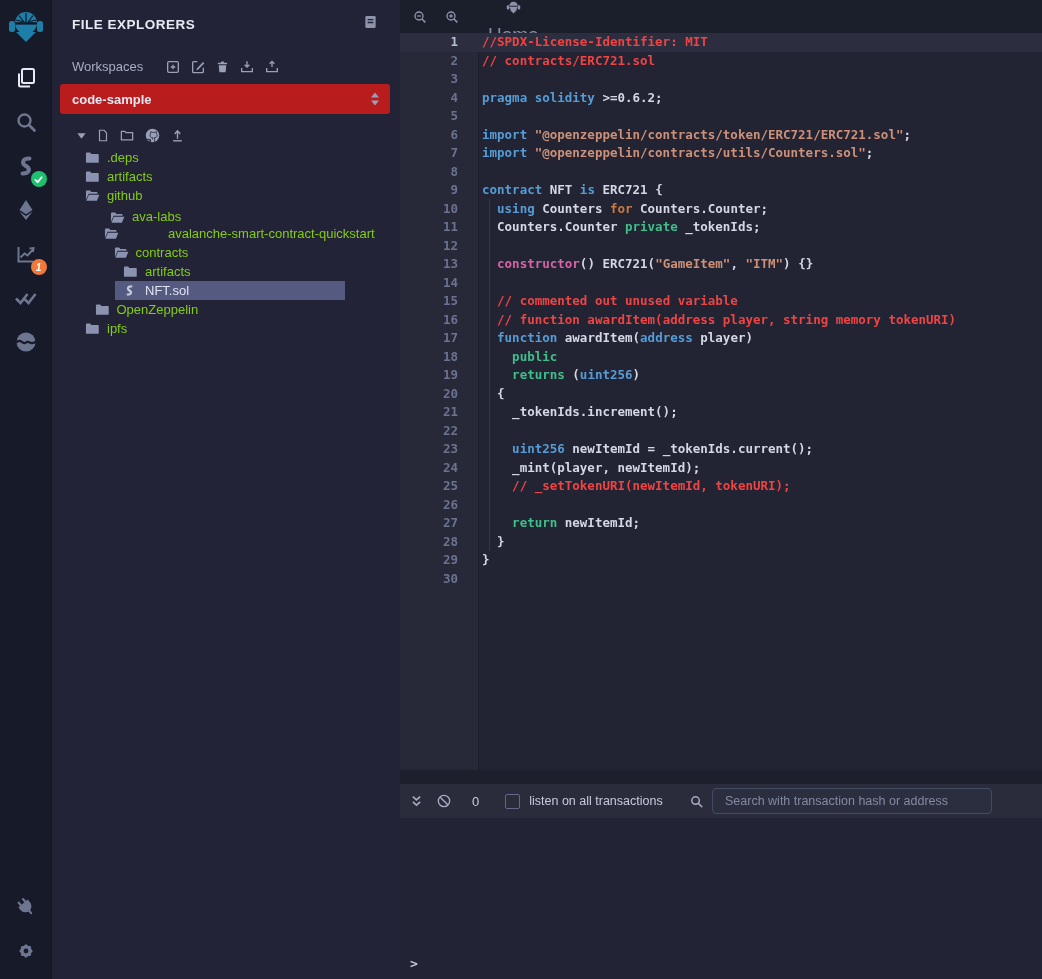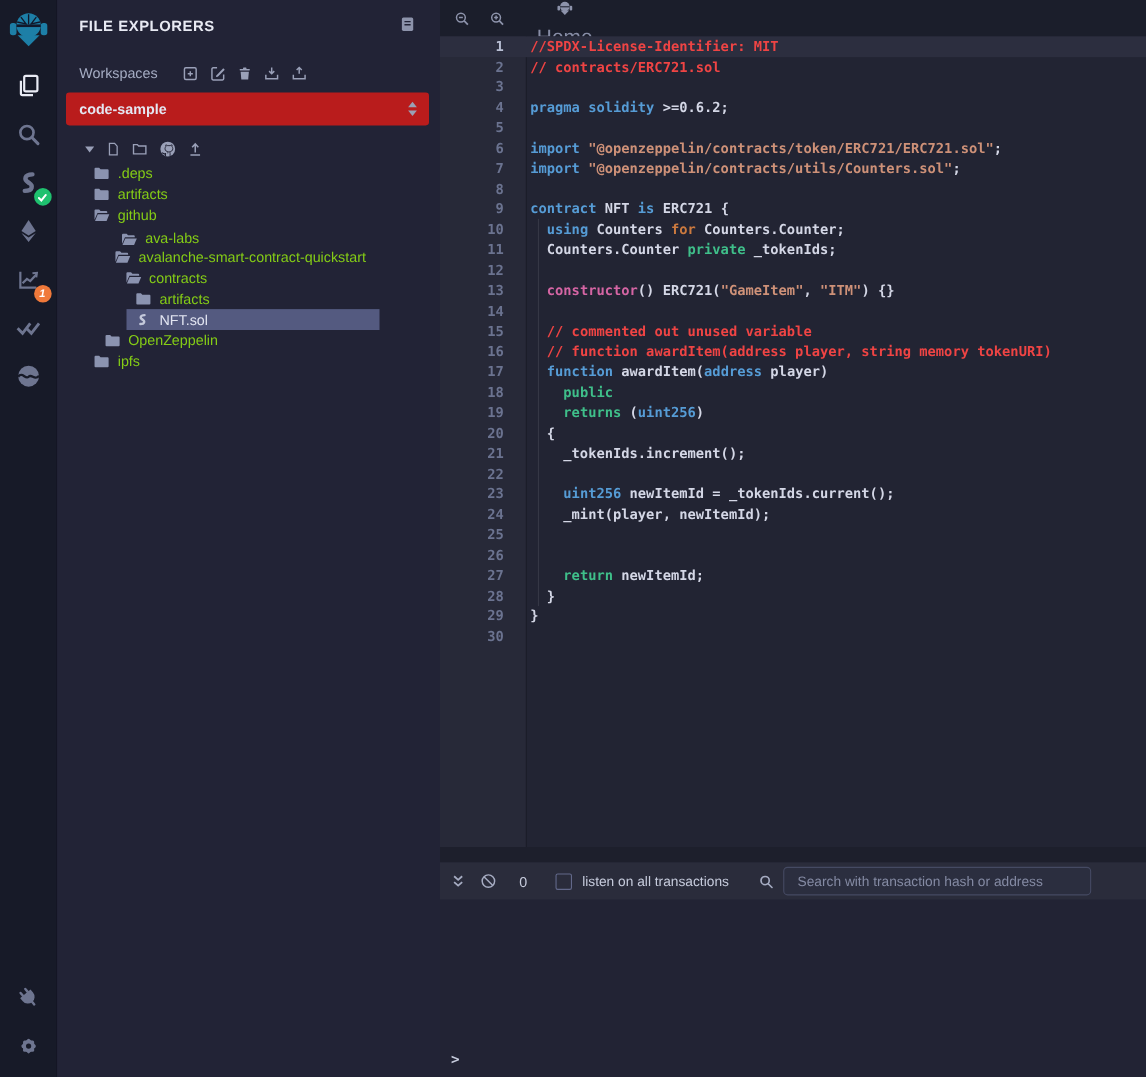--- a/index.html
+++ b/index.html
@@ -350,21 +350,21 @@
       </div>
       <div class="trow" style="padding-left: 58px; align-items: flex-end;">
         <span class="ticon">
           <svg width="15" height="13" viewBox="0 0 24 20" fill="currentColor">
             <path d="M1.5 3.5 a1.5 1.5 0 0 1 1.5-1.5 h5.2 l2 2.2 h8.3 a1.5 1.5 0 0 1 1.5 1.5 V7 h-14.2 l-4.3 10 Z"></path>
             <path d="M2.2 18.5 L6.2 8.8 H23 L19 18.5 Z"></path>
           </svg>
         </span>
         <span class="tlabel">ava-labs</span>
       </div>
-      <div class="trow" style="padding-left: 52px;">
+      <div class="trow" style="padding-left: 52px; gap: 42px;">
         <span class="ticon">
           <svg width="15" height="13" viewBox="0 0 24 20" fill="currentColor">
             <path d="M1.5 3.5 a1.5 1.5 0 0 1 1.5-1.5 h5.2 l2 2.2 h8.3 a1.5 1.5 0 0 1 1.5 1.5 V7 h-14.2 l-4.3 10 Z"></path>
             <path d="M2.2 18.5 L6.2 8.8 H23 L19 18.5 Z"></path>
           </svg>
         </span>
         <span class="tlabel">avalanche-smart-contract-quickstart</span>
       </div>
       <div class="trow" style="padding-left: 61.5px;">
         <span class="ticon">
@@ -466,21 +466,21 @@
         <div class="cline"><span class="ln">15</span><span class="lc"><span class="tk-t">  </span><span class="tk-c">// commented out unused variable</span></span></div>
         <div class="cline"><span class="ln">16</span><span class="lc"><span class="tk-t">  </span><span class="tk-c">// function awardItem(address player, string memory tokenURI)</span></span></div>
         <div class="cline"><span class="ln">17</span><span class="lc"><span class="tk-t">  </span><span class="tk-k">function</span><span class="tk-t"> awardItem(</span><span class="tk-k">address</span><span class="tk-t"> player)</span></span></div>
         <div class="cline"><span class="ln">18</span><span class="lc"><span class="tk-t">    </span><span class="tk-g">public</span></span></div>
         <div class="cline"><span class="ln">19</span><span class="lc"><span class="tk-t">    </span><span class="tk-g">returns</span><span class="tk-t"> (</span><span class="tk-k">uint256</span><span class="tk-t">)</span></span></div>
         <div class="cline"><span class="ln">20</span><span class="lc"><span class="tk-t">  {</span></span></div>
         <div class="cline"><span class="ln">21</span><span class="lc"><span class="tk-t">    _tokenIds.increment();</span></span></div>
         <div class="cline"><span class="ln">22</span><span class="lc"></span></div>
         <div class="cline"><span class="ln">23</span><span class="lc"><span class="tk-t">    </span><span class="tk-k">uint256</span><span class="tk-t"> newItemId = _tokenIds.current();</span></span></div>
         <div class="cline"><span class="ln">24</span><span class="lc"><span class="tk-t">    _mint(player, newItemId);</span></span></div>
-        <div class="cline"><span class="ln">25</span><span class="lc"><span class="tk-t">    </span></span></div>
+        <div class="cline"><span class="ln">25</span><span class="lc"><span class="tk-t">    </span><span class="tk-c">// _setTokenURI(newItemId, tokenURI);</span></span></div>
         <div class="cline"><span class="ln">26</span><span class="lc"></span></div>
         <div class="cline"><span class="ln">27</span><span class="lc"><span class="tk-t">    </span><span class="tk-g">return</span><span class="tk-t"> newItemId;</span></span></div>
         <div class="cline"><span class="ln">28</span><span class="lc"><span class="tk-t">  }</span></span></div>
         <div class="cline"><span class="ln">29</span><span class="lc"><span class="tk-t">}</span></span></div>
         <div class="cline"><span class="ln">30</span><span class="lc"></span></div>
       </div>
   </div>
 
   <div id="dragbar"></div>
 

